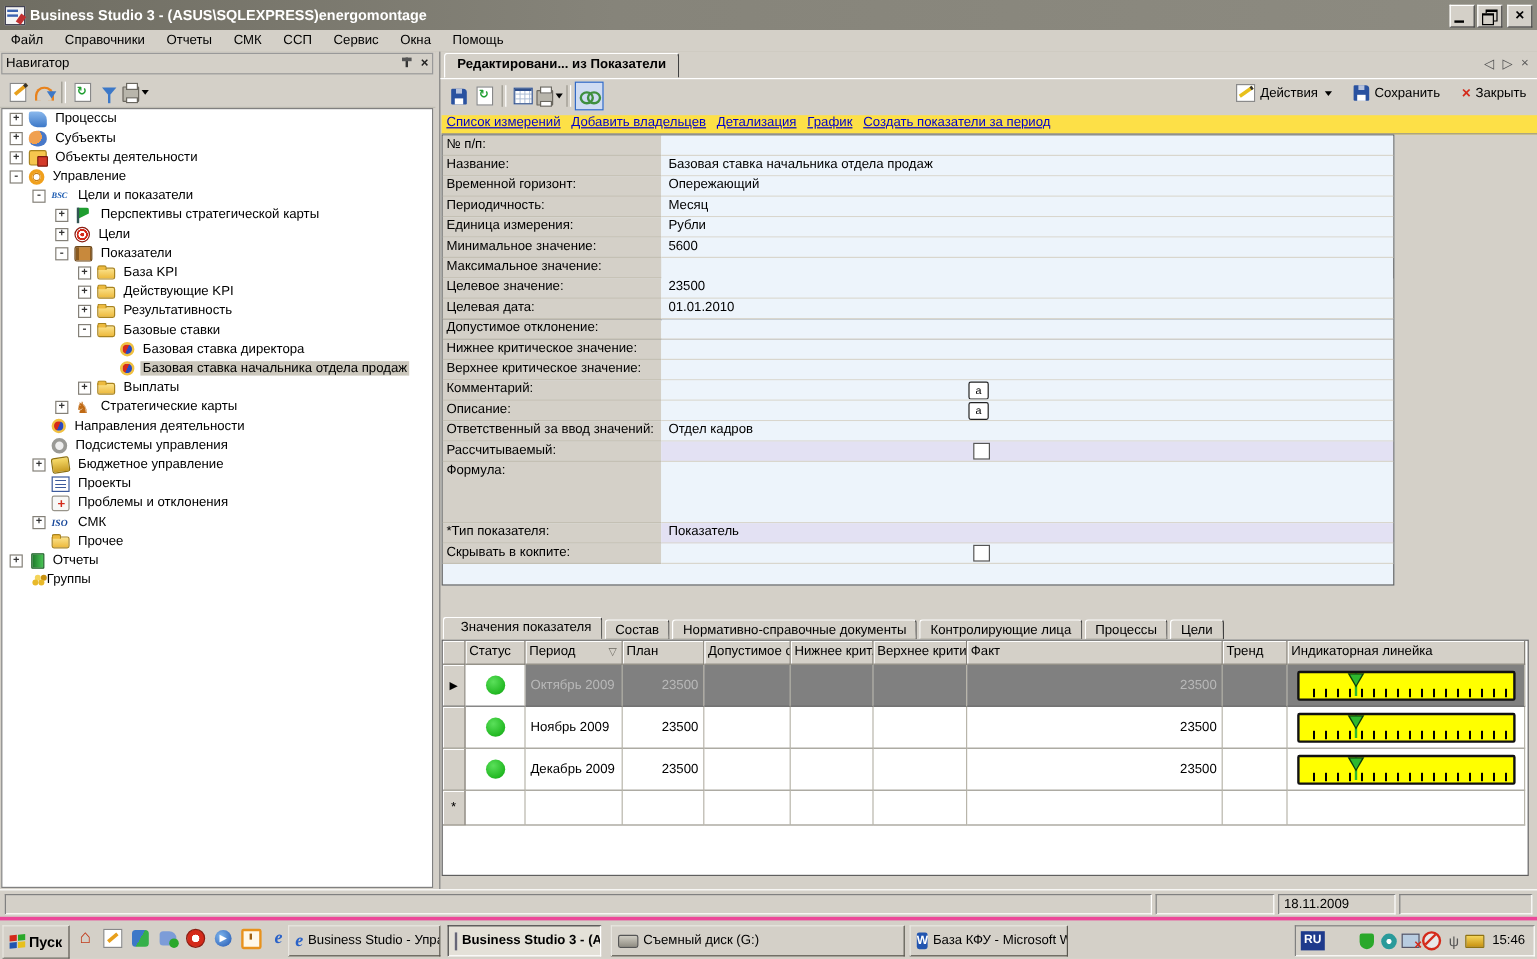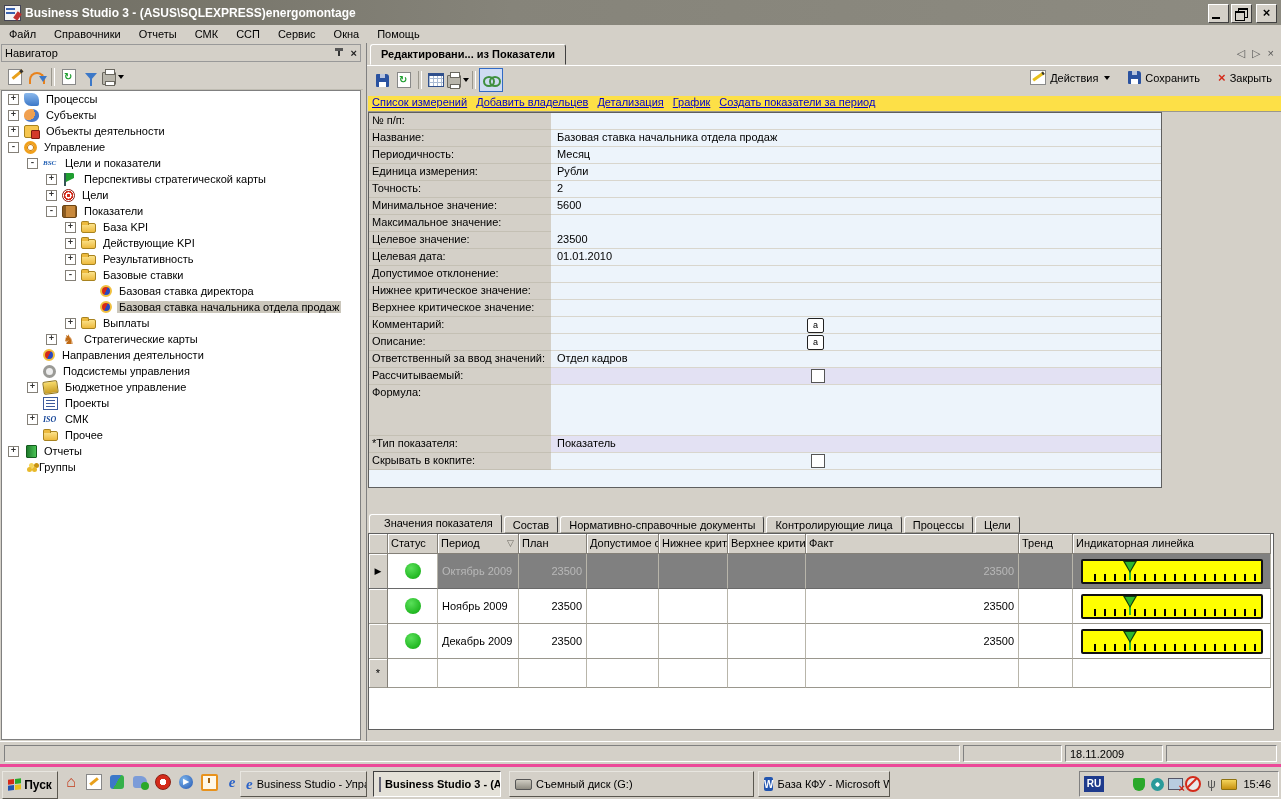--- a/index.html
+++ b/index.html
@@ -329,20 +329,25 @@
           <span class="texp">+</span>
           <span class="ticon ti-budget"></span>
           <span class="tlabel">Бюджетное управление</span>
         </div>
         <div class="trow" style="padding-left: 25px;">
           <span class="noexp"></span>
           <span class="ticon ti-project"></span>
           <span class="tlabel">Проекты</span>
         </div>
         <div class="trow" style="padding-left: 25px;">
+          <span class="noexp"></span>
+          <span class="ticon ti-problem"></span>
+          <span class="tlabel">Проблемы и отклонения</span>
+        </div>
+        <div class="trow" style="padding-left: 25px;">
           <span class="texp">+</span>
           <span class="ticon ti-iso"></span>
           <span class="tlabel">СМК</span>
         </div>
         <div class="trow" style="padding-left: 25px;">
           <span class="noexp"></span>
           <span class="ticon ti-folder"></span>
           <span class="tlabel">Прочее</span>
         </div>
         <div class="trow" style="padding-left: 6px;">
@@ -413,30 +418,30 @@
     <div id="form">
         <div class="frow bg-b" style="height: 17px;">
           <div class="flabel">№ п/п:</div>
           <div class="fval"><span></span></div>
         </div>
         <div class="frow bg-b" style="height: 17px;">
           <div class="flabel">Название:</div>
           <div class="fval"><span>Базовая ставка начальника отдела продаж</span></div>
         </div>
         <div class="frow bg-b" style="height: 17px;">
+          <div class="flabel">Временной горизонт:</div>
+          <div class="fval"><span>Опережающий</span></div>
+        </div>
+        <div class="frow bg-b" style="height: 17px;">
           <div class="flabel">Периодичность:</div>
           <div class="fval"><span>Месяц</span></div>
         </div>
         <div class="frow bg-b" style="height: 17px;">
           <div class="flabel">Единица измерения:</div>
           <div class="fval"><span>Рубли</span></div>
-        </div>
-        <div class="frow bg-b" style="height: 17px;">
-          <div class="flabel">Точность:</div>
-          <div class="fval"><span>2</span></div>
         </div>
         <div class="frow bg-b" style="height: 17px;">
           <div class="flabel">Минимальное значение:</div>
           <div class="fval"><span>5600</span></div>
         </div>
         <div class="frow bg-b" style="height: 17px;">
           <div class="flabel">Максимальное значение:</div>
         </div>
         <div class="frow bg-b" style="height: 17px;">
           <div class="flabel">Целевое значение:</div>

